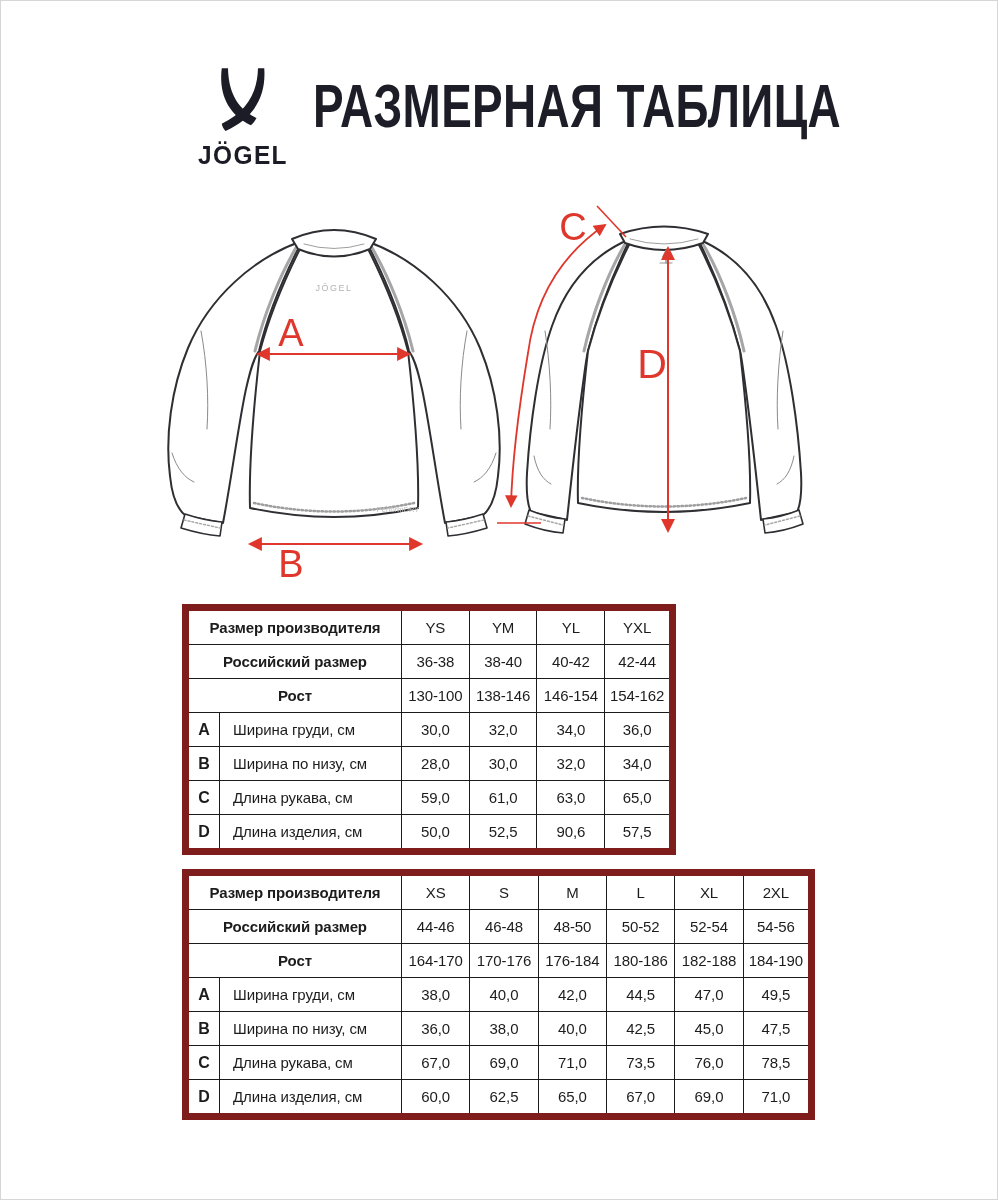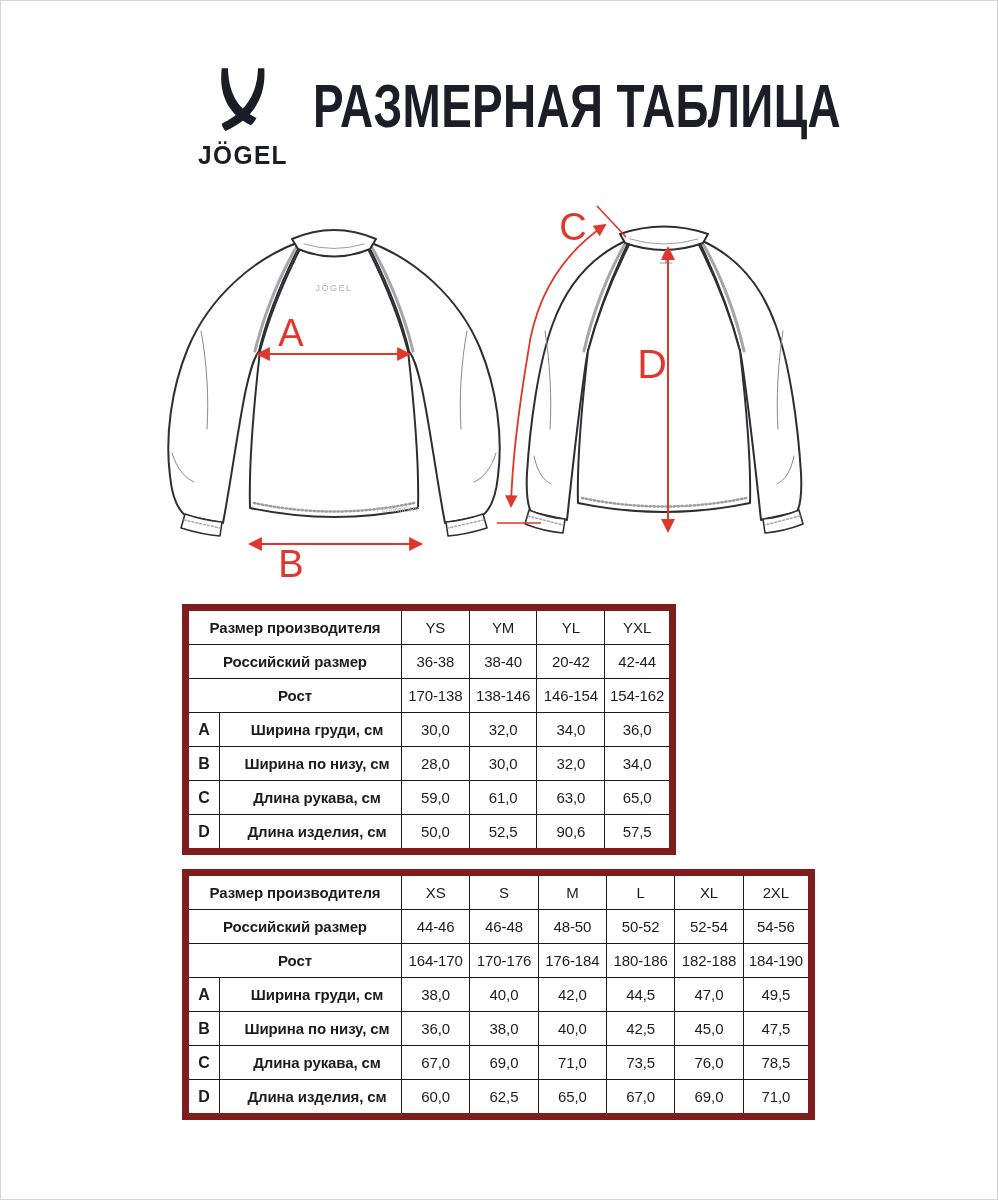--- a/index.html
+++ b/index.html
@@ -20,21 +20,21 @@
 
   
   .size-table{position:absolute;border-collapse:collapse;background:#fff;table-layout:fixed;
               border:7px solid #7f1d1d;color:#1c1c1c;}
   .size-table td{border:1.5px solid #1b1b1b;height:33px;font-size:15px;text-align:center;
                  padding:0;letter-spacing:-0.1px;vertical-align:middle;}
   .size-table td.hlabel{font-weight:700;}
   .size-table td.hval{font-weight:400;}
   .size-table td.rval{font-weight:400;}
   .size-table td.letter{font-weight:700;font-size:16px;}
-  .size-table td.mlabel{text-align:center;padding-left:13px;font-weight:700;}
+  .size-table td.mlabel{text-align:left;padding-left:13px;font-weight:400;}
   .size-table td.mval{font-weight:400;}
   #table-0{left:181px;top:603px;width:494px;}
   #table-1{left:181px;top:868px;width:633px;}
 </style>
 </head>
 <body>
 
 <div class="page">
 
   <div class="logo">
@@ -129,26 +129,26 @@
           <td colspan="2" class="hlabel">Размер производителя</td>
           <td class="hval">YS</td>
           <td class="hval">YM</td>
           <td class="hval">YL</td>
           <td class="hval">YXL</td>
         </tr>
         <tr>
           <td colspan="2" class="hlabel">Российский размер</td>
           <td class="rval">36-38</td>
           <td class="rval">38-40</td>
-          <td class="rval">20-42</td>
+          <td class="rval">40-42</td>
           <td class="rval">42-44</td>
         </tr>
         <tr>
           <td colspan="2" class="hlabel">Рост</td>
-          <td class="rval">170-138</td>
+          <td class="rval">130-100</td>
           <td class="rval">138-146</td>
           <td class="rval">146-154</td>
           <td class="rval">154-162</td>
         </tr>
         <tr>
           <td class="letter">A</td>
           <td class="mlabel">Ширина груди, см</td>
           <td class="mval">30,0</td>
           <td class="mval">32,0</td>
           <td class="mval">34,0</td>

